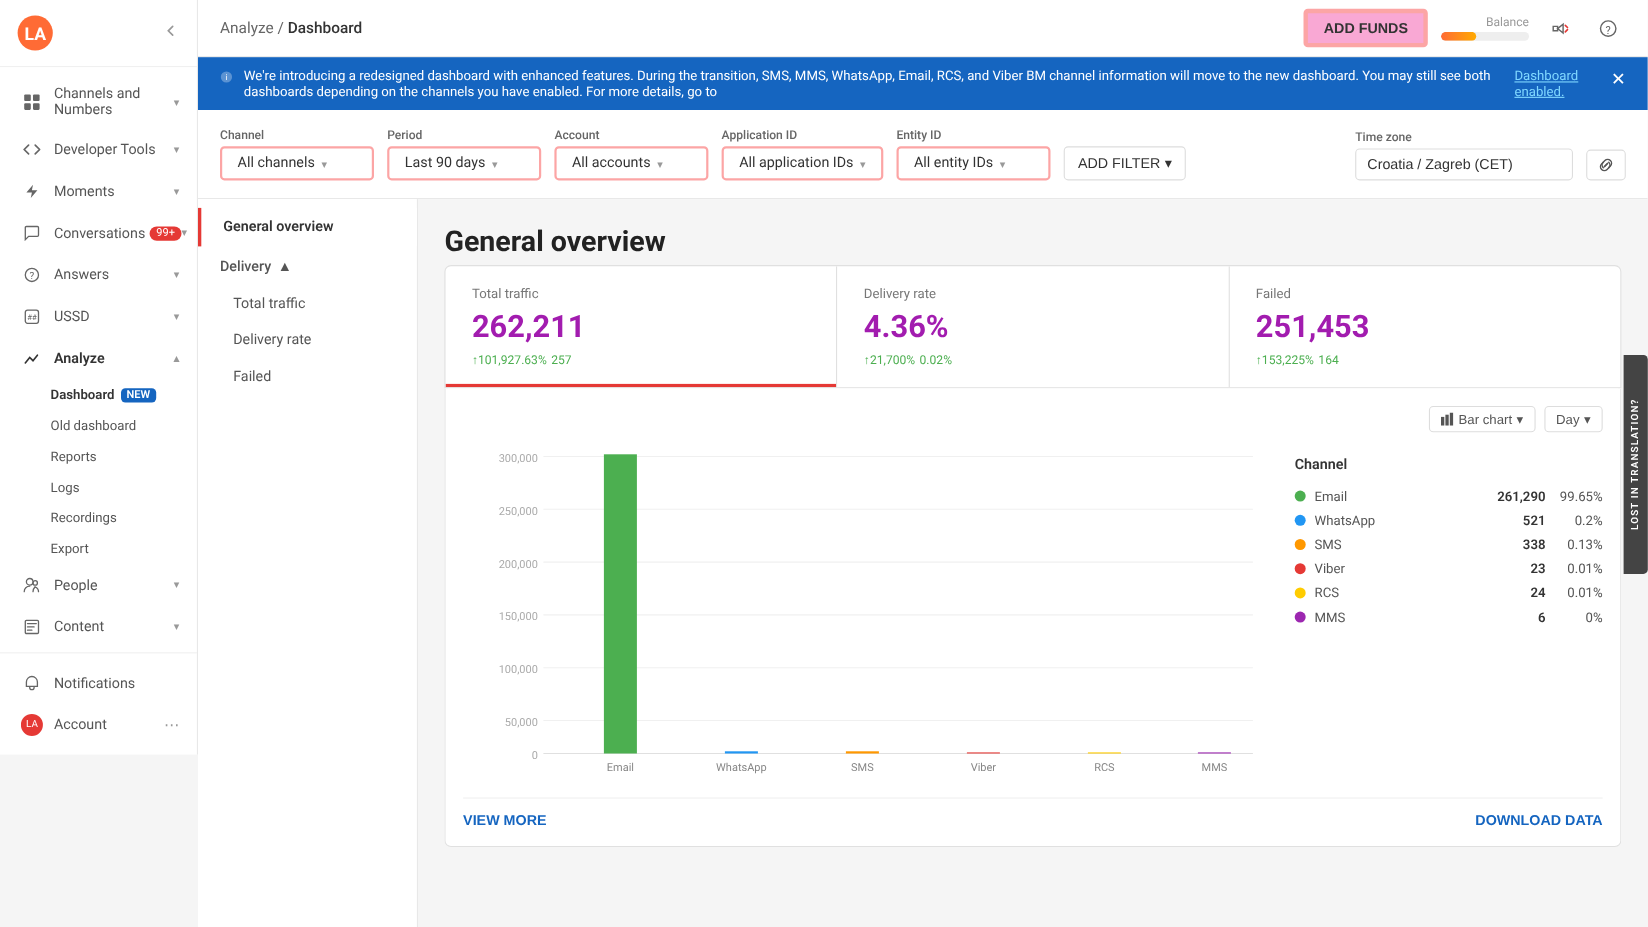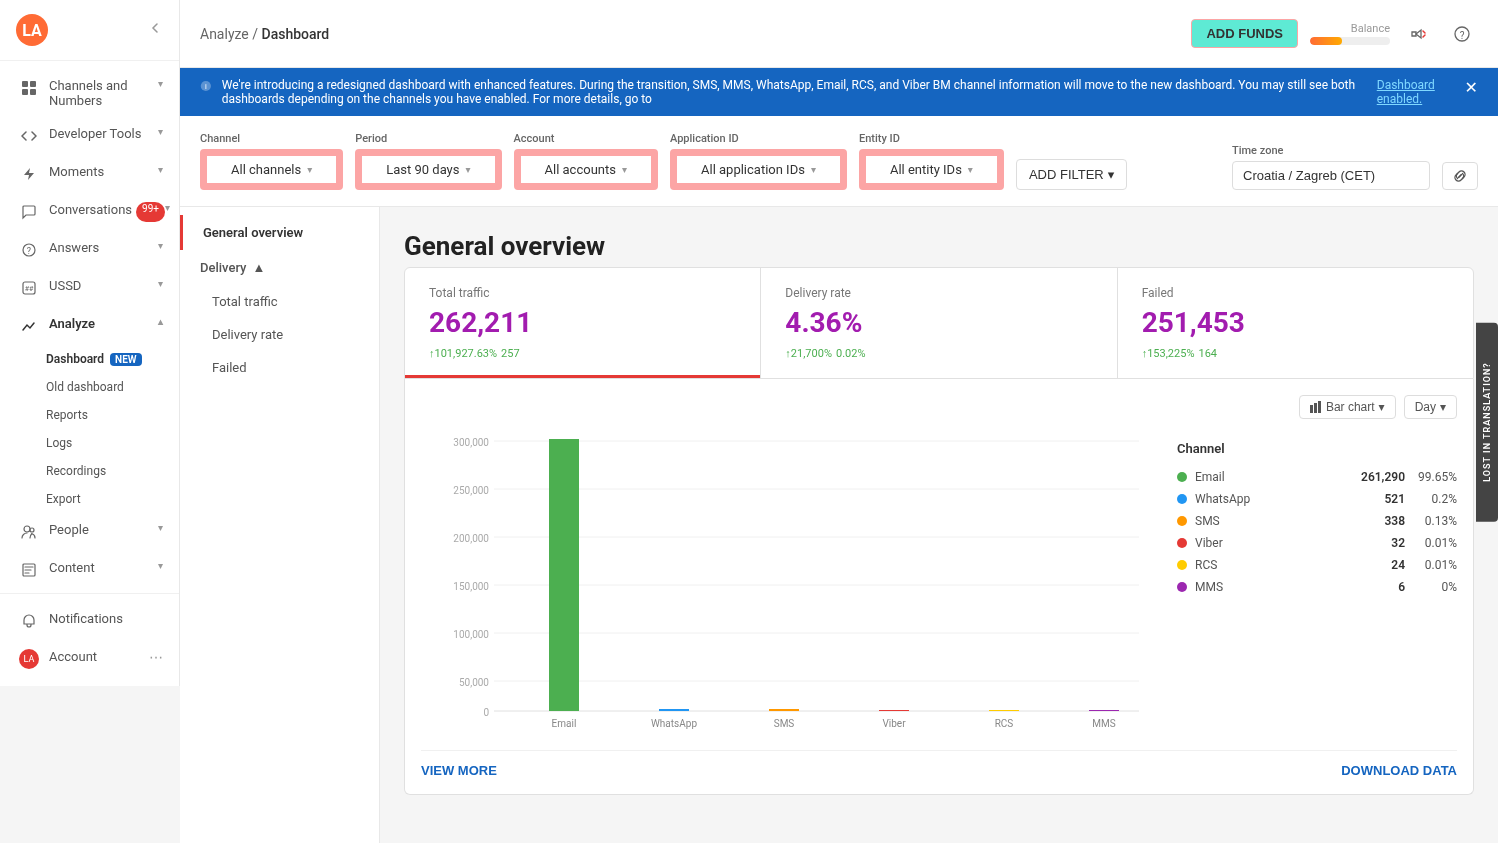--- a/index.html
+++ b/index.html
@@ -6,58 +6,58 @@
     body { font-family: -apple-system, BlinkMacSystemFont, 'Segoe UI', Roboto, sans-serif; font-size: 13px; background: #f5f5f5; color: #333; display: flex; height: 843px; overflow: hidden; }
 
     
     .sidebar { width: 180px; background: #fff; border-right: 1px solid #e8e8e8; display: flex; flex-direction: column; height: 686px; flex-shrink: 0; }
     .sidebar-logo { padding: 14px 16px; border-bottom: 1px solid #f0f0f0; }
     .sidebar-logo-icon { width: 32px; height: 32px; background: #ff6b35; border-radius: 50%; display: flex; align-items: center; justify-content: center; color: #fff; font-weight: bold; font-size: 16px; }
     .sidebar-collapse-btn { margin-left: auto; cursor: pointer; color: #999; font-size: 16px; }
     .sidebar-logo { display: flex; align-items: center; gap: 8px; }
 
     .sidebar-nav { flex: 1; overflow-y: auto; padding: 8px 0; }
-    .sidebar-item { display: flex; padding: 9px 16px; cursor: pointer; color: #555; font-size: 13px; border-left: 3px solid transparent; }
+    .sidebar-item { display: flex; align-items: center; padding: 9px 16px; cursor: pointer; color: #555; font-size: 13px; border-left: 3px solid transparent; }
     .sidebar-item.active { color: #333; font-weight: 600; }
     .sidebar-item .item-icon { width: 20px; height: 20px; margin-right: 10px; flex-shrink: 0; display: flex; align-items: center; justify-content: center; color: #666; }
     .sidebar-item .item-label { flex: 1; }
     .sidebar-item .chevron { color: #999; font-size: 10px; }
     .sidebar-item .badge { background: #e53935; color: #fff; border-radius: 10px; padding: 1px 6px; font-size: 10px; margin-left: 4px; }
     .sidebar-sub { padding-left: 46px; }
     .sidebar-sub-item { padding: 7px 16px 7px 0; cursor: pointer; color: #555; font-size: 12px; display: flex; align-items: center; gap: 6px; }
     .sidebar-sub-item.active { color: #333; font-weight: 600; }
     .sidebar-sub-item .new-badge { background: #1565c0; color: #fff; border-radius: 4px; padding: 1px 5px; font-size: 10px; font-weight: 600; }
 
     .sidebar-bottom { border-top: 1px solid #f0f0f0; padding: 8px 0; }
 
     
     .main { flex: 1; display: flex; flex-direction: column; overflow: hidden; }
 
     
-    .top-header { background: #fff; border-bottom: 1px solid #e8e8e8; padding: 0 20px; height: 68px; display: flex; align-items: center; gap: 16px; flex-shrink: 0; }
+    .top-header { background: #fff; border-bottom: 1px solid #e8e8e8; padding: 0 20px; height: 52px; display: flex; align-items: center; gap: 16px; flex-shrink: 0; }
     .breadcrumb { font-size: 14px; color: #666; }
     .breadcrumb span.current { color: #333; font-weight: 500; }
     .top-header-right { margin-left: auto; display: flex; align-items: center; gap: 12px; }
-    .add-funds-btn { border: 1px solid #fca5a5; background: #5eead4; padding: 6px 14px; border-radius: 4px; cursor: pointer; font-size: 13px; font-weight: 600; color: #333; }
+    .add-funds-btn { border: 4px solid #fca5a5; background: #f9a8d4; padding: 6px 14px; border-radius: 4px; cursor: pointer; font-size: 13px; font-weight: 600; color: #333; }
     .balance-section { display: flex; flex-direction: column; align-items: flex-end; }
     .balance-label { font-size: 11px; color: #999; }
     .balance-bar { width: 80px; height: 8px; background: #eee; border-radius: 4px; overflow: hidden; margin-top: 2px; }
     .balance-fill { width: 40%; height: 100%; background: linear-gradient(90deg, #ff6b35, #ffaa00); border-radius: 4px; }
     .icon-btn { width: 32px; height: 32px; display: flex; align-items: center; justify-content: center; cursor: pointer; color: #666; border-radius: 4px; }
 
     
     .banner { background: #1565c0; color: #fff; padding: 10px 20px; font-size: 12px; display: flex; align-items: flex-start; gap: 10px; flex-shrink: 0; }
     .banner-close { margin-left: auto; cursor: pointer; font-size: 16px; flex-shrink: 0; }
     .banner a { color: #80d8ff; }
 
     
     .filter-row { background: #fff; padding: 16px 20px; border-bottom: 1px solid #e8e8e8; display: flex; align-items: flex-end; gap: 12px; flex-shrink: 0; flex-wrap: wrap; }
     .filter-group { display: flex; flex-direction: column; gap: 4px; }
     .filter-label { font-size: 11px; color: #666; font-weight: 500; }
-    .filter-select { display: flex; align-items: center; border: 7px solid #fca5a5; border-radius: 4px; padding: 6px 24px; background: #fff; cursor: pointer; font-size: 13px; color: #333; gap: 6px; min-width: 140px; }
+    .filter-select { display: flex; align-items: flex-end; border: 2px solid #fca5a5; border-radius: 4px; padding: 6px 14px; background: #fff; cursor: pointer; font-size: 13px; color: #333; gap: 6px; min-width: 140px; }
     .filter-select .chevron-down { color: #999; font-size: 10px; }
     .add-filter-btn { border: 1px solid #ddd; border-radius: 4px; padding: 7px 12px; background: #fff; cursor: pointer; font-size: 13px; color: #333; display: flex; align-items: flex-start; gap: 4px; margin-top: 16px; }
     .timezone-group { margin-left: auto; display: flex; flex-direction: column; gap: 4px; }
     .timezone-input { border: 1px solid #ddd; border-radius: 4px; padding: 6px 10px; font-size: 13px; color: #333; min-width: 180px; }
     .link-icon-btn { border: 1px solid #ddd; border-radius: 4px; padding: 6px 10px; background: #fff; cursor: pointer; color: #555; display: flex; align-items: center; margin-top: 16px; }
 
     
     .body-area { display: flex; flex: 1; overflow: hidden; }
 
     
@@ -481,21 +481,21 @@
             </div>
             <div class="legend-item">
               <div class="legend-dot" style="background:#ff9800"></div>
               <span class="legend-name">SMS</span>
               <span class="legend-value">338</span>
               <span class="legend-pct">0.13%</span>
             </div>
             <div class="legend-item">
               <div class="legend-dot" style="background:#e53935"></div>
               <span class="legend-name">Viber</span>
-              <span class="legend-value">32</span>
+              <span class="legend-value">23</span>
               <span class="legend-pct">0.01%</span>
             </div>
             <div class="legend-item">
               <div class="legend-dot" style="background:#ffcc00"></div>
               <span class="legend-name">RCS</span>
               <span class="legend-value">24</span>
               <span class="legend-pct">0.01%</span>
             </div>
             <div class="legend-item">
               <div class="legend-dot" style="background:#9c27b0"></div>

